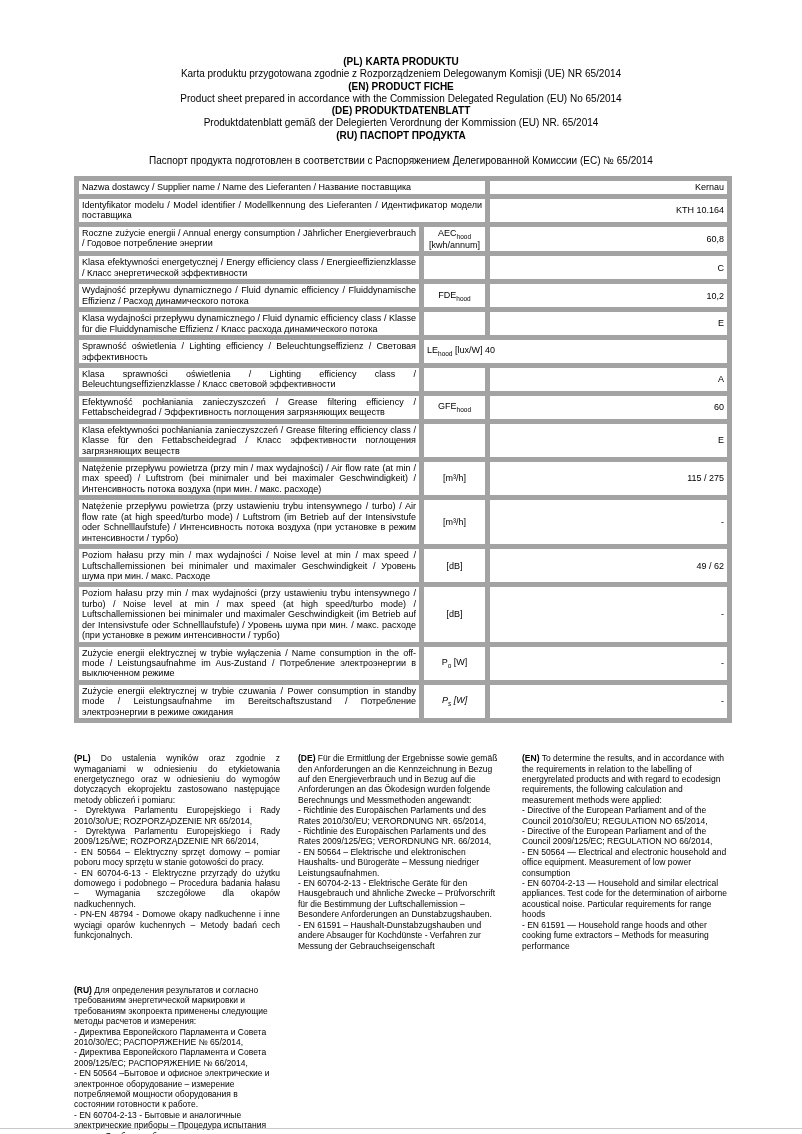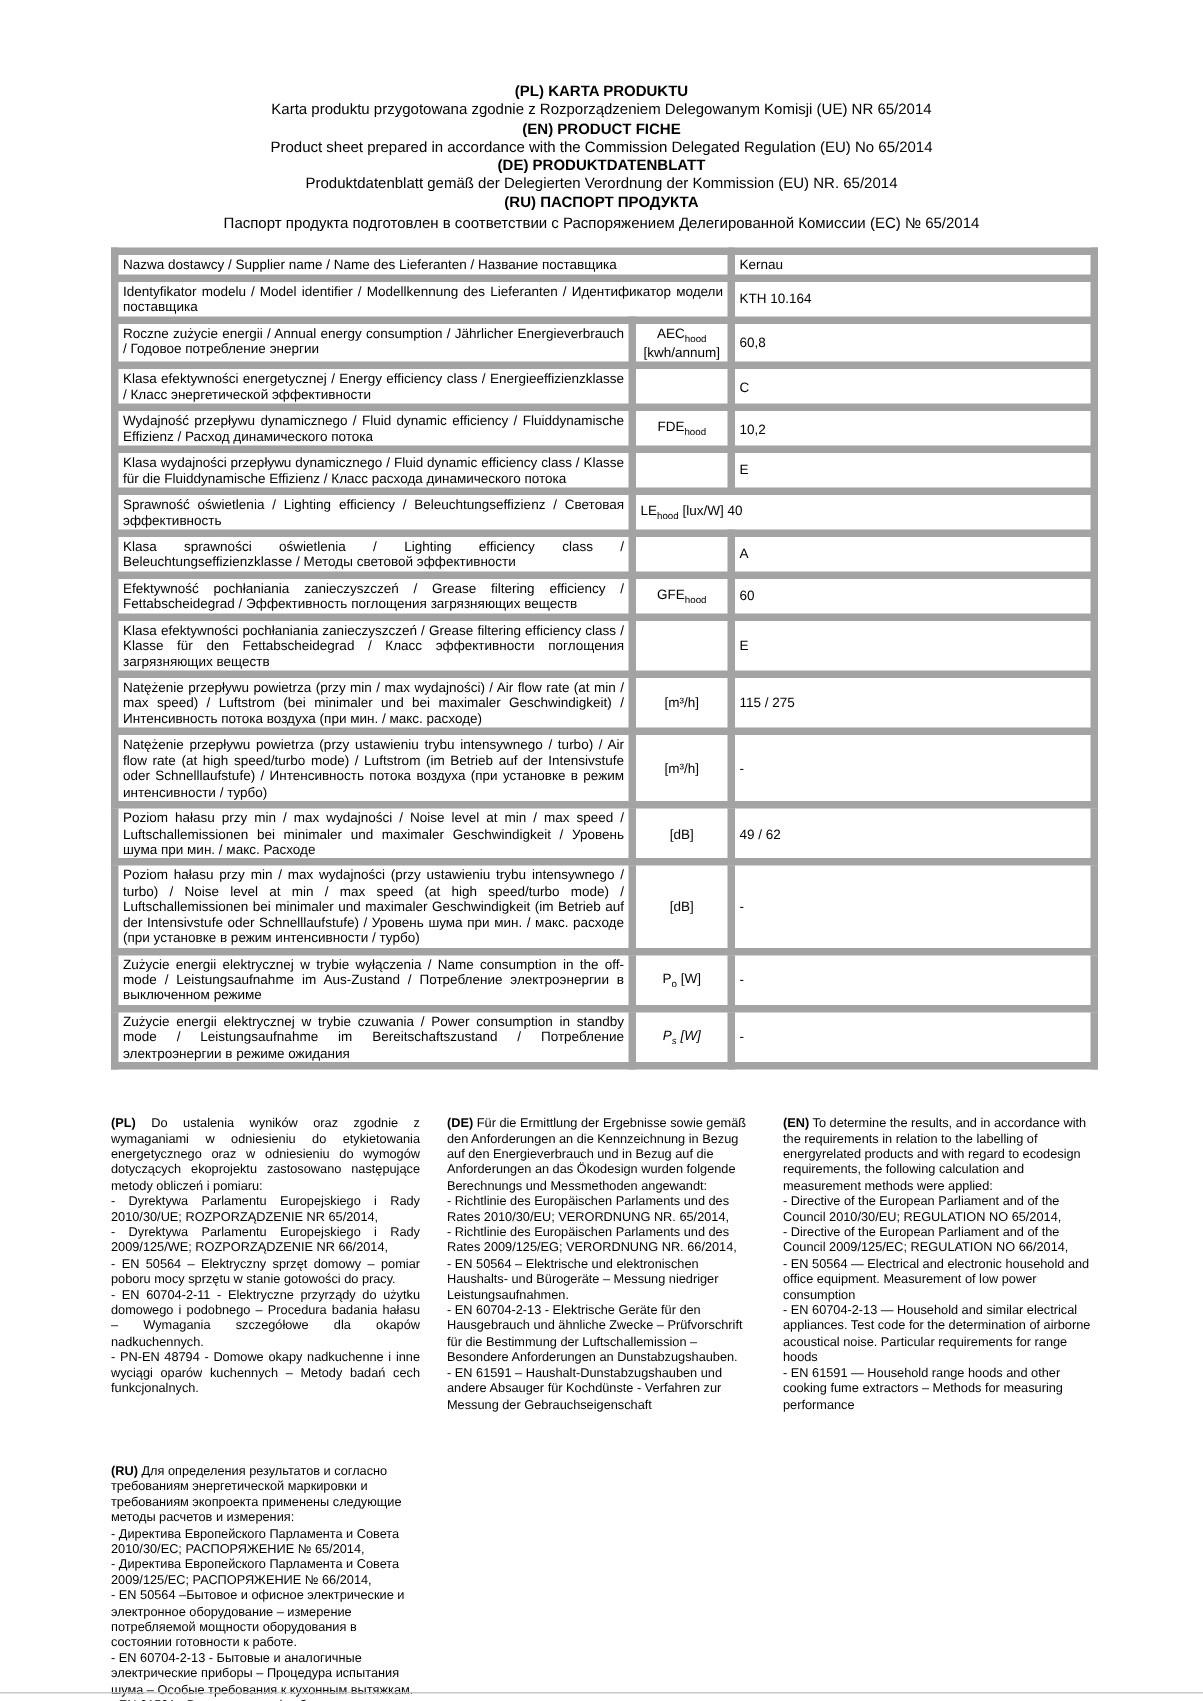--- a/index.html
+++ b/index.html
@@ -11,38 +11,38 @@
     color: #000000;
     font-family: "Liberation Sans", sans-serif;
     overflow: hidden;
     position: relative;
   }
   .page { padding: 56px 74px 0 74px; }
 
   
   .header { text-align: center; font-size: 10px; line-height: 12.3px; }
   .hline.bold { font-weight: bold; }
-  .hline.gap { margin-top: 2px; }
+  .hline.gap { margin-top: 13px; }
 
   
   .ptable {
     width: 100%;
     border-collapse: collapse;
     table-layout: fixed;
     margin-top: 9px;
     font-size: 9px;
     line-height: 1.16;
   }
   .col-label  { width: 345px; }
   .col-symbol { width: 66px; }
   .col-value  { width: 242px; }
   .ptable td { border: 5px solid #a3a3a3; padding: 1px 3px; }
   .c-label  { text-align: justify; vertical-align: top; }
   .c-symbol { text-align: center; vertical-align: middle; }
-  .c-value  { text-align: left; vertical-align: middle; }
+  .c-value  { text-align: right; vertical-align: middle; }
   .c-merged { text-align: left; vertical-align: middle; }
   sub { font-size: 6.5px; }
 
   
   .footer-grid {
     display: grid;
     grid-template-columns: 1fr 1fr 1fr;
     column-gap: 18px;
     row-gap: 34px;
     margin-top: 30px;
@@ -109,21 +109,21 @@
         <tr>
           <td class="c-label">Klasa wydajności przepływu dynamicznego / Fluid dynamic efficiency class / Klasse für die Fluiddynamische Effizienz / Класс расхода динамического потока</td>
           <td class="c-symbol"></td>
           <td class="c-value">E</td>
         </tr>
         <tr>
           <td class="c-label">Sprawność oświetlenia / Lighting efficiency / Beleuchtungseffizienz / Световая эффективность</td>
           <td class="c-merged" colspan="2"><span>LE<sub>hood</sub> [lux/W]</span> 40</td>
         </tr>
         <tr>
-          <td class="c-label">Klasa sprawności oświetlenia / Lighting efficiency class / Beleuchtungseffizienzklasse / Методы световой эффективности</td>
+          <td class="c-label">Klasa sprawności oświetlenia / Lighting efficiency class / Beleuchtungseffizienzklasse / Класс световой эффективности</td>
           <td class="c-symbol"></td>
           <td class="c-value">A</td>
         </tr>
         <tr>
           <td class="c-label">Efektywność pochłaniania zanieczyszczeń / Grease filtering efficiency / Fettabscheidegrad / Эффективность поглощения загрязняющих веществ</td>
           <td class="c-symbol"><span>GFE<sub>hood</sub></span></td>
           <td class="c-value">60</td>
         </tr>
         <tr>
           <td class="c-label">Klasa efektywności pochłaniania zanieczyszczeń / Grease filtering efficiency class / Klasse für den Fettabscheidegrad / Класс эффективности поглощения загрязняющих веществ</td>
@@ -162,21 +162,21 @@
         </tr>
       </tbody>
   </table>
 
   <div class="footer-grid">
       <div class="fblock just">
         <div><span class="ftag">(PL)</span> Do ustalenia wyników oraz zgodnie z wymaganiami w odniesieniu do etykietowania energetycznego oraz w odniesieniu do wymogów dotyczących ekoprojektu zastosowano następujące metody obliczeń i pomiaru:</div>
         <div>- Dyrektywa Parlamentu Europejskiego i Rady 2010/30/UE; ROZPORZĄDZENIE NR 65/2014,</div>
         <div>- Dyrektywa Parlamentu Europejskiego i Rady 2009/125/WE; ROZPORZĄDZENIE NR 66/2014,</div>
         <div>- EN 50564 – Elektryczny sprzęt domowy – pomiar poboru mocy sprzętu w stanie gotowości do pracy.</div>
-        <div>- EN 60704-2-11 - Elektryczne przyrządy do użytku domowego i podobnego – Procedura badania hałasu – Wymagania szczegółowe dla okapów nadkuchennych.</div>
+        <div>- EN 60704-6-13 - Elektryczne przyrządy do użytku domowego i podobnego – Procedura badania hałasu – Wymagania szczegółowe dla okapów nadkuchennych.</div>
         <div>- PN-EN 48794 - Domowe okapy nadkuchenne i inne wyciągi oparów kuchennych – Metody badań cech funkcjonalnych.</div>
       </div>
       <div class="fblock">
         <div><span class="ftag">(DE)</span> Für die Ermittlung der Ergebnisse sowie gemäß den Anforderungen an die Kennzeichnung in Bezug auf den Energieverbrauch und in Bezug auf die Anforderungen an das Ökodesign wurden folgende Berechnungs und Messmethoden angewandt:</div>
         <div>- Richtlinie des Europäischen Parlaments und des Rates 2010/30/EU; VERORDNUNG NR. 65/2014,</div>
         <div>- Richtlinie des Europäischen Parlaments und des Rates 2009/125/EG; VERORDNUNG NR. 66/2014,</div>
         <div>- EN 50564 – Elektrische und elektronischen Haushalts- und Bürogeräte – Messung niedriger Leistungsaufnahmen.</div>
         <div>- EN 60704-2-13 - Elektrische Geräte für den Hausgebrauch und ähnliche Zwecke – Prüfvorschrift für die Bestimmung der Luftschallemission – Besondere Anforderungen an Dunstabzugshauben.</div>
         <div>- EN 61591 – Haushalt-Dunstabzugshauben und andere Absauger für Kochdünste - Verfahren zur Messung der Gebrauchseigenschaft</div>
       </div>

